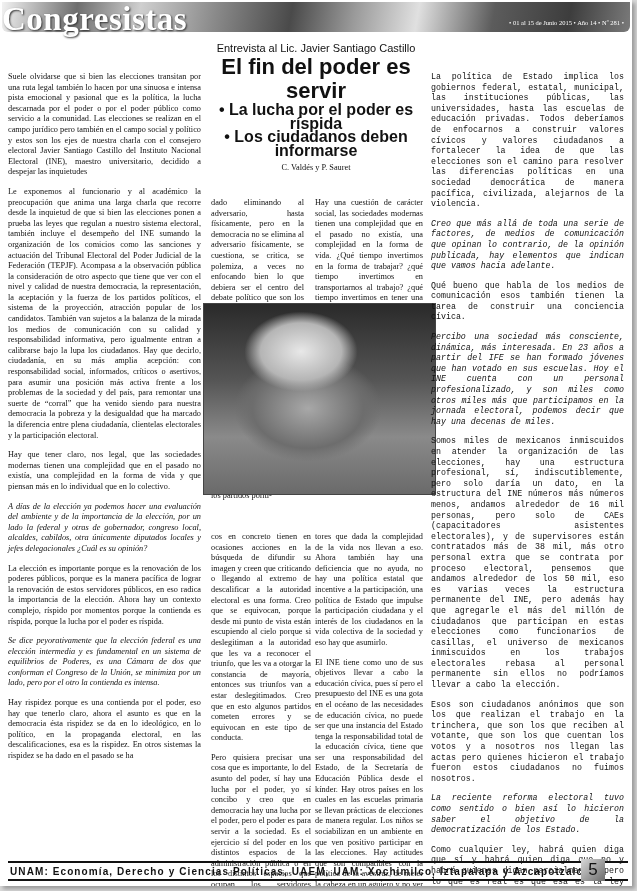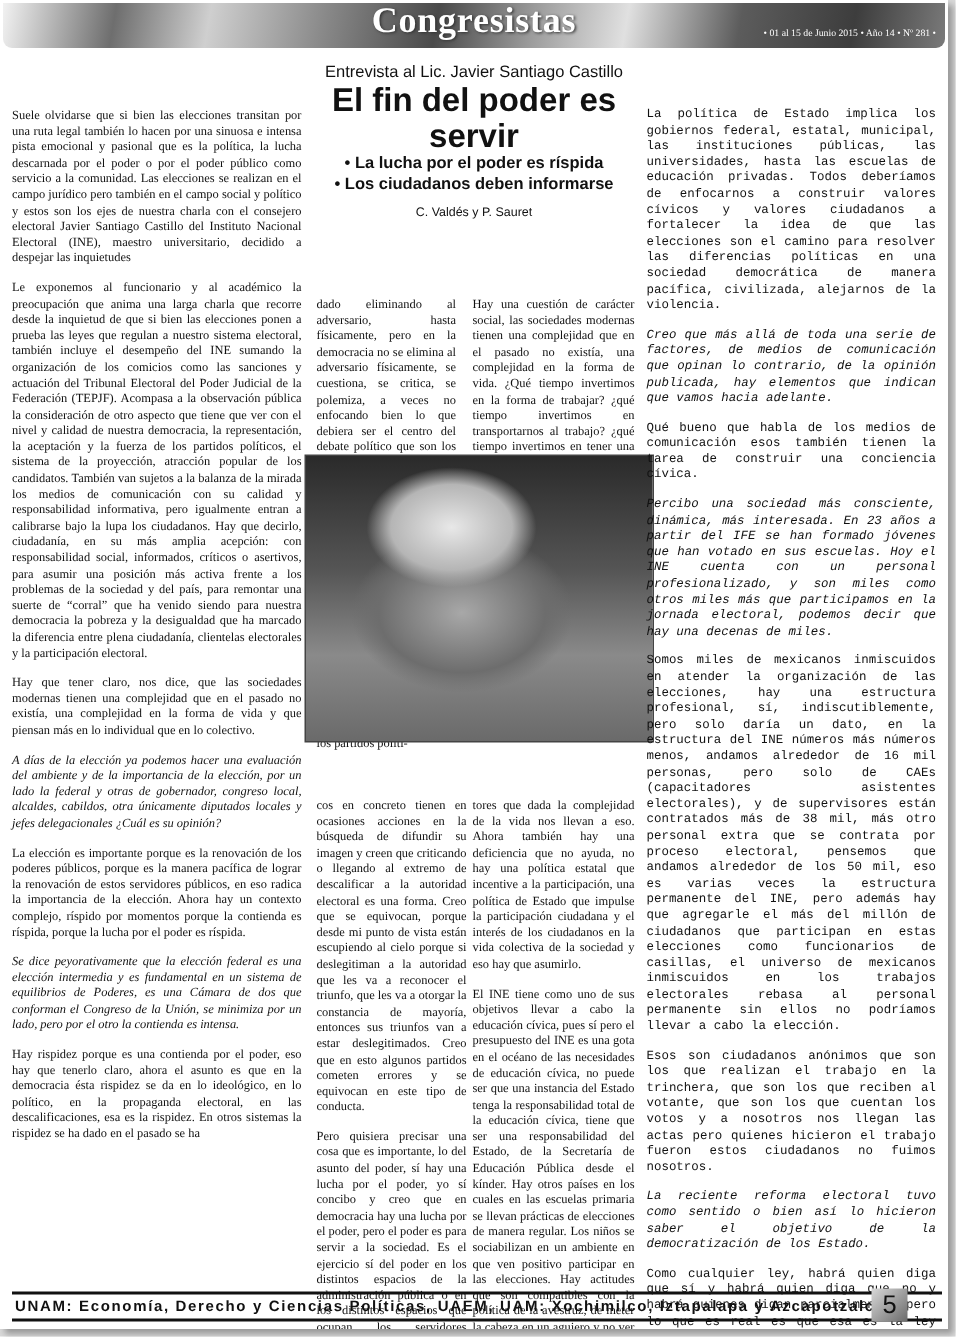--- a/index.html
+++ b/index.html
@@ -1,36 +1,36 @@
 <!DOCTYPE html>
 <html><head>
 <meta charset="utf-8">
 <style>
   html, body { margin:0; padding:0; }
   body { width:637px; height:891px; background:#d9d9d9; overflow:hidden; font-family:"Liberation Serif", serif; }
   .page { position:absolute; left:0; top:0; width:632px; height:886px; background:#fff; box-shadow:3px 3px 4px #9a9a9a; overflow:hidden; }
   .banner { position:absolute; left:2px; top:2px; width:628px; height:30px;
     background: linear-gradient(100deg, #f2f2f2 0%, #6e6e6e 12%, #cfcfcf 22%, #8a8a8a 34%, #4a4a4a 46%, #9a9a9a 56%, #e0e0e0 66%, #5c5c5c 78%, #3d3d3d 90%, #7a7a7a 100%);
     border-radius:0 0 6px 6px; }
-  .banner-title { position:absolute; left:0; width:100%; top:-1px; text-align:center; color:#fff; font-size:24px; font-weight:bold; letter-spacing:0.5px; text-shadow:1px 1px 2px #333; font-family:"Liberation Serif", serif; }
+  .banner-title { position:absolute; left:0; width:100%; top:-1px; color:#fff; font-size:33px; font-weight:bold; letter-spacing:0.5px; text-shadow:1px 1px 2px #333; font-family:"Liberation Serif", serif; }
   .banner-issue { position:absolute; right:6px; top:17px; font-size:6.5px; color:#fff; font-family:"Liberation Serif", serif; }
   .col { position:absolute; font-size:8.3px; line-height:10.6px; text-align:justify; color:#111;margin-top:32px; }
   .col p { margin:0 0 9px 0; }
   .col p.it { font-style:italic; }
   .col1 { left:8px; top:40px; width:193px; }
   .col2 { left:211px; top:166px; width:93px; }
   .col3 { left:315px; top:166px; width:108px; }
   .col4 { left:431px; top:40px; width:193px;font-family:Liberation Mono, monospace; }
   .col2b { left:211px; top:500px; width:100px; }
   .col3b { left:315px; top:500px; width:108px; }
   .headblock { position:absolute; left:205px; top:42px; width:222px; text-align:center; font-family:"Liberation Sans", sans-serif; color:#111; }
   .kicker { font-size:11px; font-weight:normal; }
   .headline { font-size:22px; font-weight:bold; line-height:24px; margin-top:1px; }
-  .deck { font-size:11px; font-weight:bold; line-height:13.5px; }
-  .byline { font-family:Liberation Sans, sans-serif; font-size:8.3px; margin-top:6px; }
+  .deck { font-size:16px; font-weight:bold; line-height:13.5px; }
+  .byline { font-family:Liberation Serif, serif; font-size:8.3px; margin-top:6px; }
   .photo { position:absolute; left:203px; top:303px; width:231px; height:190px;
     background: radial-gradient(ellipse 35% 30% at 42% 25%, #e8e8e8 0%, #b5b5b5 50%, transparent 70%),
       radial-gradient(ellipse 40% 35% at 45% 55%, #a8a8a8 0%, #6d6d6d 60%, transparent 80%),
       linear-gradient(180deg, #2a2a2a 0%, #555 40%, #8a8a8a 70%, #6a6a6a 100%);
     border:1px solid #444; }
   .footer-rule { position:absolute; left:8px; width:620px; height:2px; background:#111; }
   .footer-text { position:absolute; left:10px; top:866px; font-family:"Liberation Sans", sans-serif; font-weight:bold; font-size:10px; letter-spacing:1.1px; color:#111; white-space:nowrap; }
   .page-badge { position:absolute; left:581px; top:859px; width:24px; height:22px; background:linear-gradient(135deg,#d8d8d8,#6b6b6b); color:#111; font-family:"Liberation Sans", sans-serif; font-size:17px; text-align:center; line-height:22px; }
 </style>
 </head>
@@ -38,21 +38,21 @@
 
 <div class="page">
   <div class="banner">
     <div class="banner-title">Congresistas</div>
     <div class="banner-issue">• 01 al 15 de Junio 2015 • Año 14 • Nº 281 •</div>
   </div>
 
   <div class="col col1">
       <p>Suele olvidarse que si bien las elecciones transitan por una ruta legal también lo hacen por una sinuosa e intensa pista emocional y pasional que es la política, la lucha descarnada por el poder o por el poder público como servicio a la comunidad. Las elecciones se realizan en el campo jurídico pero también en el campo social y político y estos son los ejes de nuestra charla con el consejero electoral Javier Santiago Castillo del Instituto Nacional Electoral (INE), maestro universitario, decidido a despejar las inquietudes</p>
       <p>Le exponemos al funcionario y al académico la preocupación que anima una larga charla que recorre desde la inquietud de que si bien las elecciones ponen a prueba las leyes que regulan a nuestro sistema electoral, también incluye el desempeño del INE sumando la organización de los comicios como las sanciones y actuación del Tribunal Electoral del Poder Judicial de la Federación (TEPJF). Acompasa a la observación pública la consideración de otro aspecto que tiene que ver con el nivel y calidad de nuestra democracia, la representación, la aceptación y la fuerza de los partidos políticos, el sistema de la proyección, atracción popular de los candidatos. También van sujetos a la balanza de la mirada los medios de comunicación con su calidad y responsabilidad informativa, pero igualmente entran a calibrarse bajo la lupa los ciudadanos. Hay que decirlo, ciudadanía, en su más amplia acepción: con responsabilidad social, informados, críticos o asertivos, para asumir una posición más activa frente a los problemas de la sociedad y del país, para remontar una suerte de “corral” que ha venido siendo para nuestra democracia la pobreza y la desigualdad que ha marcado la diferencia entre plena ciudadanía, clientelas electorales y la participación electoral.</p>
-      <p>Hay que tener claro, nos dice, que las sociedades modernas tienen una complejidad que en el pasado no existía, una complejidad en la forma de vida y que piensan más en lo individual que en lo colectivo.</p>
+      <p>Hay que tener claro, nos legal, que las sociedades modernas tienen una complejidad que en el pasado no existía, una complejidad en la forma de vida y que piensan más en lo individual que en lo colectivo.</p>
       <p class="it">A días de la elección ya podemos hacer una evaluación del ambiente y de la importancia de la elección, por un lado la federal y otras de gobernador, congreso local, alcaldes, cabildos, otra únicamente diputados locales y jefes delegacionales ¿Cuál es su opinión?</p>
       <p>La elección es importante porque es la renovación de los poderes públicos, porque es la manera pacífica de lograr la renovación de estos servidores públicos, en eso radica la importancia de la elección. Ahora hay un contexto complejo, ríspido por momentos porque la contienda es ríspida, porque la lucha por el poder es ríspida.</p>
       <p class="it">Se dice peyorativamente que la elección federal es una elección intermedia y es fundamental en un sistema de equilibrios de Poderes, es una Cámara de dos que conforman el Congreso de la Unión, se minimiza por un lado, pero por el otro la contienda es intensa.</p>
       <p>Hay rispidez porque es una contienda por el poder, eso hay que tenerlo claro, ahora el asunto es que en la democracia ésta rispidez se da en lo ideológico, en lo político, en la propaganda electoral, en las descalificaciones, esa es la rispidez. En otros sistemas la rispidez se ha dado en el pasado se ha</p>
     </div>
 
   <div class="headblock">
     <div class="kicker">Entrevista al Lic. Javier Santiago Castillo</div>
     <div class="headline">El fin del poder es servir</div>
     <div class="deck">• La lucha por el poder es ríspida</div>

